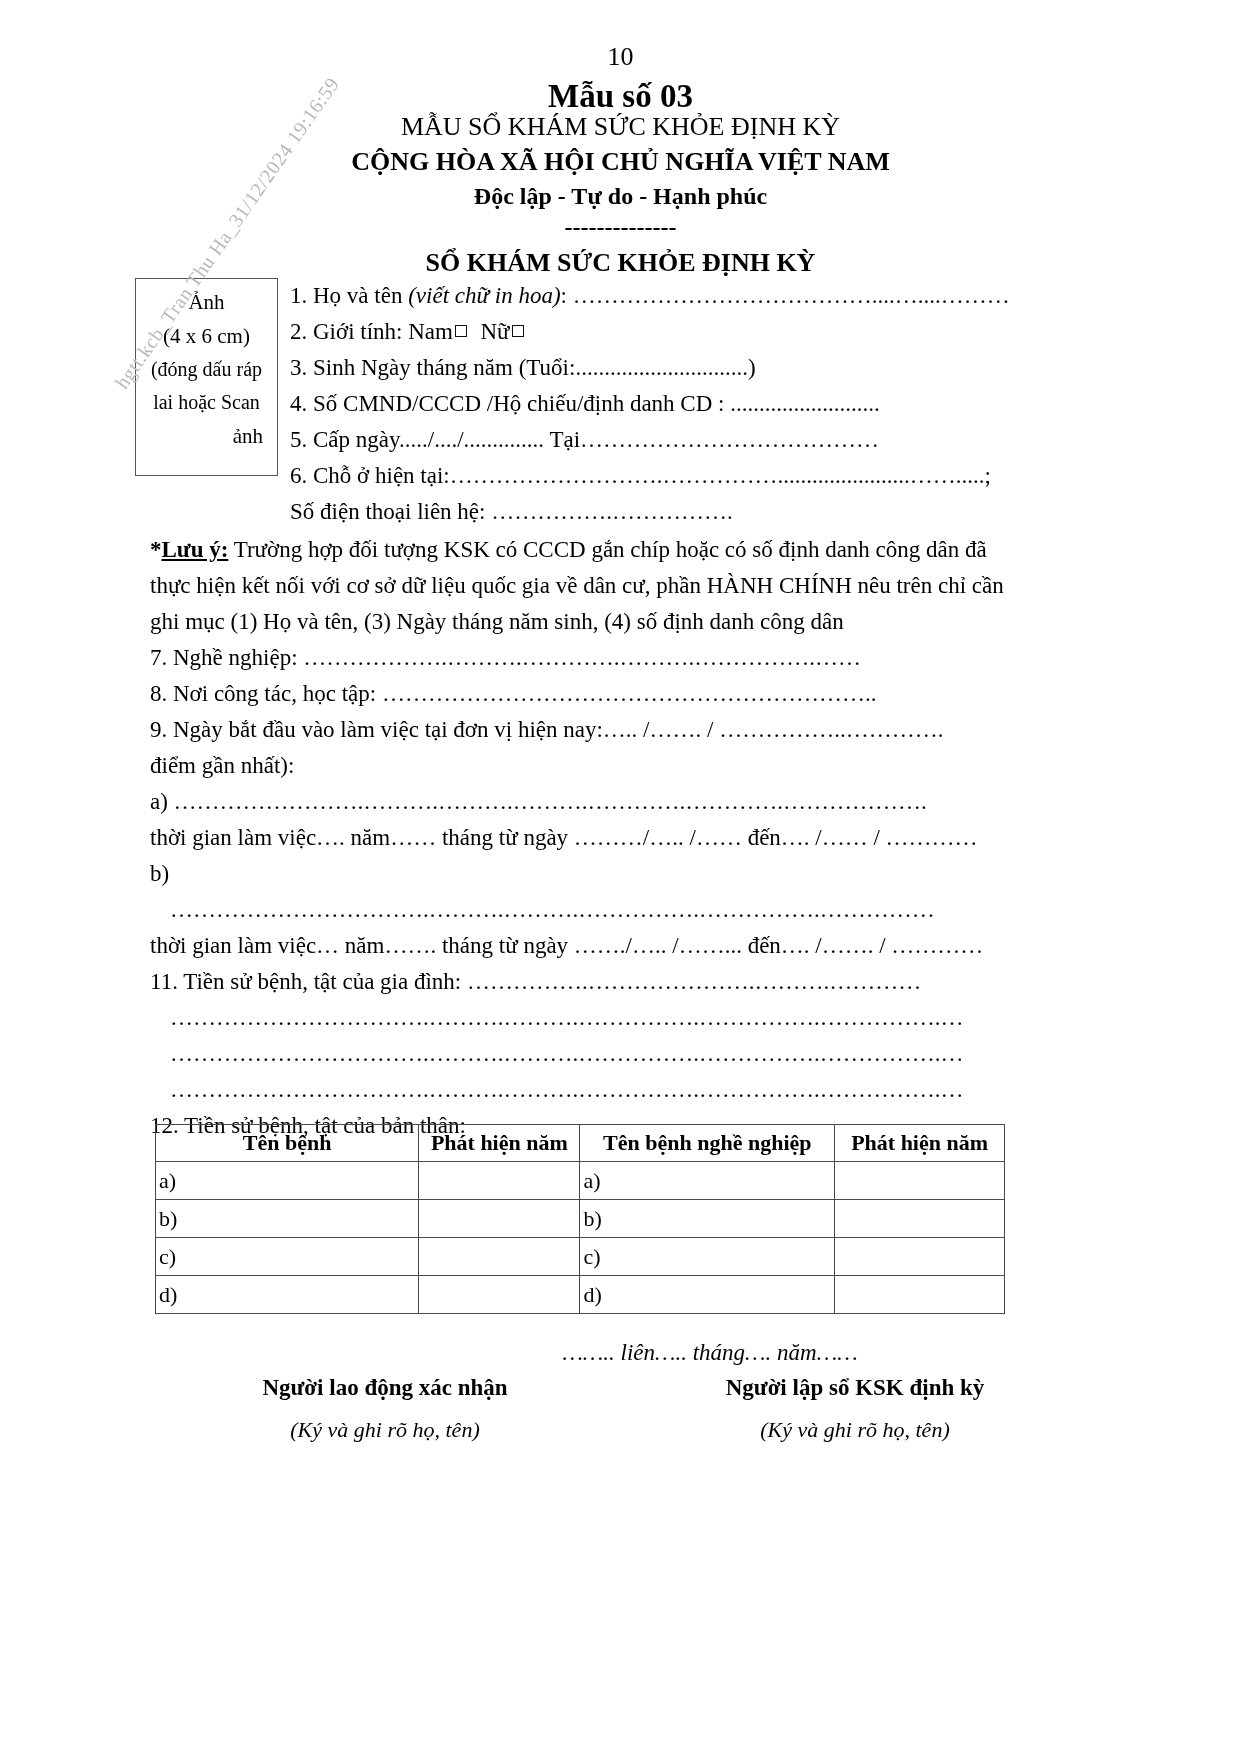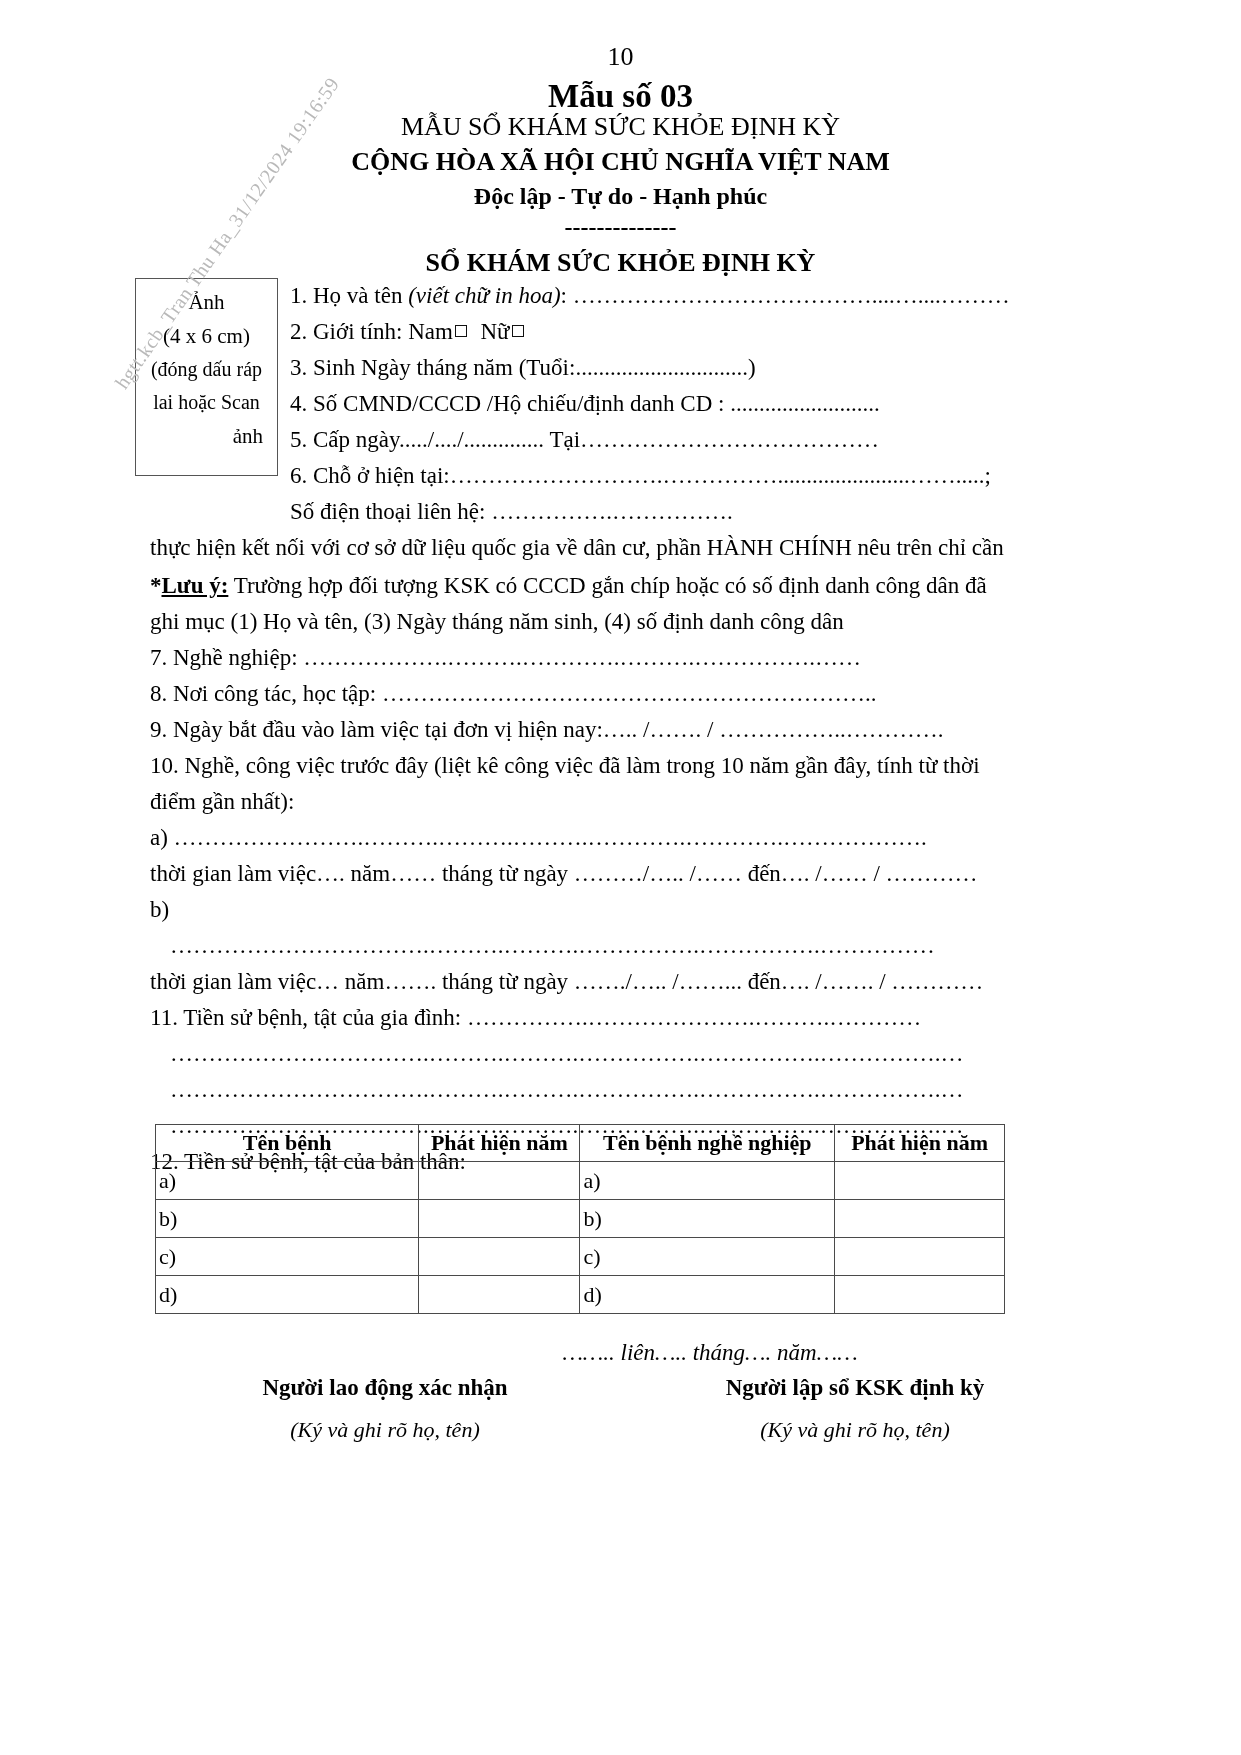--- a/index.html
+++ b/index.html
@@ -204,31 +204,30 @@
     <div class="ln" style="padding-left:140px;">
       <span>2. Giới tính: Nam</span><span class="chk"></span>&nbsp; <span>Nữ</span><span class="chk"></span>
     </div>
 
     <div class="ln" style="padding-left:140px;">3. Sinh Ngày       tháng      năm       (Tuổi:..............................)</div>
     <div class="ln" style="padding-left:140px;">4. Số CMND/CCCD /Hộ chiếu/định danh CD : ..........................</div>
     <div class="ln" style="padding-left:140px;">5. Cấp ngày...../..../.............. Tại…………………………………</div>
     <div class="ln" style="padding-left:140px;">6. Chỗ ở hiện tại:……………………….…………….......................…….....;</div>
     <div class="ln indent-phone">Số điện thoại liên hệ: …………….…………….</div>
 
-    <div class="ln note-cont">thực hiện kết nối với cơ sở dữ liệu quốc gia về dân cư, phần HÀNH CHÍNH nêu trên chỉ cần</div>
     <div class="ln note-block">
       <span class="bold">*</span><span class="bold uline">Lưu ý:</span><span> Trường hợp đối tượng KSK có CCCD gắn chíp hoặc có số định danh công dân đã</span>
     </div>
+    <div class="ln note-cont">thực hiện kết nối với cơ sở dữ liệu quốc gia về dân cư, phần HÀNH CHÍNH nêu trên chỉ cần</div>
     <div class="ln note-cont">ghi mục (1) Họ và tên, (3) Ngày tháng năm sinh, (4) số định danh công dân</div>
 
     <div class="ln">7. Nghề nghiệp: ……………….……….………….……….…………….……</div>
     <div class="ln">8. Nơi công tác, học tập: ………………………………………………………..</div>
     <div class="ln">9. Ngày bắt đầu vào làm việc tại đơn vị hiện nay:….. /……. / ……………..………….</div>
 
-    <div class="ln">10. Nghề, công việc trước đây (liệt kê công việc đã làm trong 10 năm gần đây, tính từ thời</div>
     <div class="ln">điểm gần nhất):</div>
     <div class="ln">a) …………………….……….……….……….………….………….……………….</div>
     <div class="ln">thời gian làm việc…. năm…… tháng từ ngày ………/….. /…… đến…. /…… / …………</div>
     <div class="ln">b)</div>
     <div class="ln" style="padding-left:20px;">…………………………….……….……….…………….…………….……………</div>
     <div class="ln">thời gian làm việc… năm……. tháng từ ngày ……./….. /……... đến…. /……. / …………</div>
 
     <div class="ln">11. Tiền sử bệnh, tật của gia đình: …………….………………….……….…………</div>
     <div class="ln" style="padding-left:20px;">…………………………….……….……….…………….…………….…………….…</div>
     <div class="ln" style="padding-left:20px;">…………………………….……….……….…………….…………….…………….…</div>

